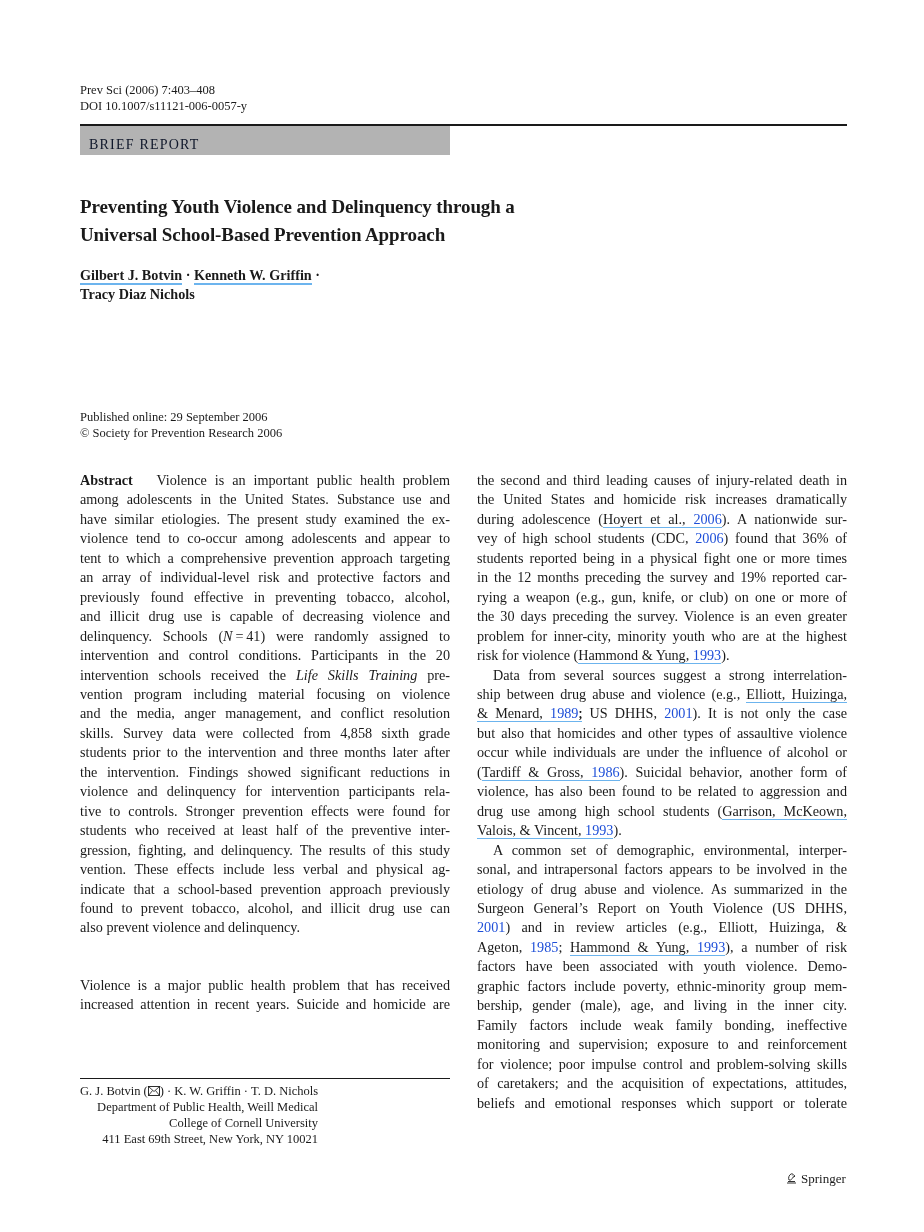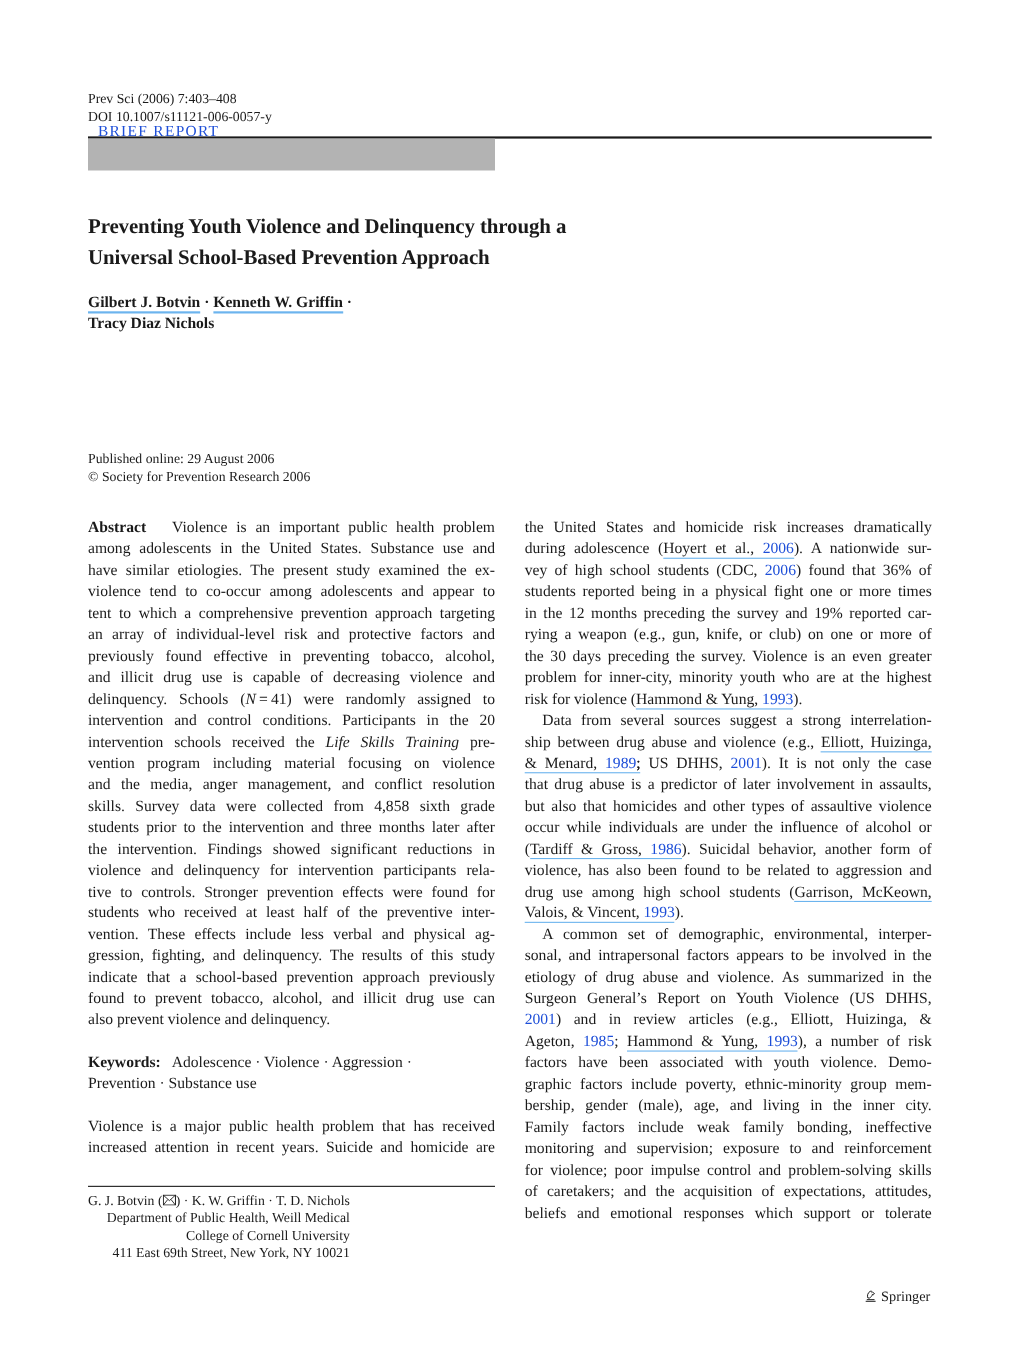--- a/index.html
+++ b/index.html
@@ -5,21 +5,21 @@
   html, body { margin: 0; padding: 0; background: #ffffff; }
   body {
     width: 924px; height: 1232px; position: relative; overflow: hidden;
     font-family: "Liberation Serif", "DejaVu Serif", serif;
     color: #1a1a1a;
   }
   .abs { position: absolute; margin-top: 32px; }
   .hdr { left: 80px; top: 50px; font-size: 12.5px; line-height: 16px; }
   .rule { left: 80px; top: 92px; width: 767px; height: 2px; background: #1a1a1a; }
   .band { left: 80px; top: 94px; width: 370px; height: 29px; background: #b3b3b3; }
-  .band-label { left: 89px; top: 81px; font-size: 14px; letter-spacing: 1.2px; color: #1d4ed8; }
+  .band-label { left: 89px; top: 105px; font-size: 14px; letter-spacing: 1.2px; color: #0f172a; }
   .title { left: 80px; top: 161px; font-size: 19px; font-weight: bold; line-height: 28px; letter-spacing: -0.1px; }
   .authors { left: 80px; top: 234px; font-size: 14.2px; font-weight: bold; line-height: 19px; }
   .author-link { border-bottom: 2px solid #6cb4ee; }
   .pubinfo { left: 80px; top: 377px; font-size: 12.5px; line-height: 16px; }
   .col { width: 370px; font-size: 14.2px; line-height: 19.45px; text-align: justify; hyphens: manual; }
   .col p { margin: 0; }
   .col-left { left: 80px; top: 439px; }
   .col-right { left: 477px; top: 439px; }
   .indent { text-indent: 16px; }
   .cite { border-bottom: 1.5px solid #6cb4ee; }
@@ -52,21 +52,21 @@
   <div>
     <span class="author-link">Gilbert J. Botvin</span>
     <span>·</span>
     <span class="author-link">Kenneth W. Griffin</span>
     <span>·</span>
   </div>
   <div>Tracy Diaz Nichols</div>
 </div>
 
 <div class="abs pubinfo">
-  <div>Published online: 29 August 2006</div>
+  <div>Published online: 29 September 2006</div>
   <div>© Society for Prevention Research 2006</div>
 </div>
 
 <div class="abs col col-left">
   <p>
     <span class="jl"><b>Abstract</b>&nbsp;&nbsp; <span>Violence is an important public health problem</span></span>
     <span class="jl">among adolescents in the United States. Substance use and</span>
     <span class="jl">have similar etiologies. The present study examined the ex-</span>
     <span class="jl">violence tend to co-occur among adolescents and appear to</span>
     <span class="jl">tent to which a comprehensive prevention approach targeting</span>
@@ -77,66 +77,62 @@
     <span class="jl">intervention and control conditions. Participants in the 20</span>
     <span class="jl">intervention schools received the <i>Life Skills Training</i> pre-</span>
     <span class="jl">vention program including material focusing on violence</span>
     <span class="jl">and the media, anger management, and conflict resolution</span>
     <span class="jl">skills. Survey data were collected from 4,858 sixth grade</span>
     <span class="jl">students prior to the intervention and three months later after</span>
     <span class="jl">the intervention. Findings showed significant reductions in</span>
     <span class="jl">violence and delinquency for intervention participants rela-</span>
     <span class="jl">tive to controls. Stronger prevention effects were found for</span>
     <span class="jl">students who received at least half of the preventive inter-</span>
+    <span class="jl">gression, fighting, and delinquency. The results of this study</span>
     <span class="jl">vention. These effects include less verbal and physical ag-</span>
-    <span class="jl">gression, fighting, and delinquency. The results of this study</span>
     <span class="jl">indicate that a school-based prevention approach previously</span>
     <span class="jl">found to prevent tobacco, alcohol, and illicit drug use can</span>
     <span class="last">also prevent violence and delinquency.</span>
   </p>
   <div class="gap"></div>
-  <p>
-    <span class="last"><b>Keywords:</b>&nbsp;&nbsp; <span>Adolescence · Violence · Aggression ·</span></span>
-    <span class="last">Prevention · Substance use</span>
-  </p>
   <div class="gap"></div>
   <p>
     <span class="jl">Violence is a major public health problem that has received</span>
     <span class="jl">increased attention in recent years. Suicide and homicide are</span>
   </p>
 </div>
 
 <div class="abs affil-rule"></div>
 <div class="abs affil">
   <div><span>G. J. Botvin (</span><span><svg width="12" height="10" viewBox="0 0 12 10" style="vertical-align:-1px">
           <rect x="0.5" y="0.5" width="11" height="9" fill="none" stroke="#1a1a1a" stroke-width="0.9"></rect>
           <path d="M0.5 0.5 L6 5.5 L11.5 0.5 M0.5 9.5 L4.5 4.5 M11.5 9.5 L7.5 4.5" fill="none" stroke="#1a1a1a" stroke-width="0.8"></path>
         </svg></span><span>) · K. W. Griffin · T. D. Nichols</span></div>
   <div>Department of Public Health, Weill Medical</div>
   <div>College of Cornell University</div>
   <div>411 East 69th Street, New York, NY 10021</div>
 </div>
 
 <div class="abs col col-right">
   <p>
+    <span class="jl">the second and third leading causes of injury-related death in</span>
     <span class="jl">the United States and homicide risk increases dramatically</span>
     <span class="jl"><span>during adolescence (</span><span class="cite"><span>Hoyert et al., </span><span class="yr">2006</span></span><span>). A nationwide sur-</span></span>
     <span class="jl"><span>vey of high school students (CDC, </span><span class="yr">2006</span><span>) found that 36% of</span></span>
     <span class="jl">students reported being in a physical fight one or more times</span>
     <span class="jl">in the 12 months preceding the survey and 19% reported car-</span>
     <span class="jl">rying a weapon (e.g., gun, knife, or club) on one or more of</span>
     <span class="jl">the 30 days preceding the survey. Violence is an even greater</span>
     <span class="jl">problem for inner-city, minority youth who are at the highest</span>
     <span class="last"><span>risk for violence (</span><span class="cite"><span>Hammond &amp; Yung, </span><span class="yr">1993</span></span><span>).</span></span>
   </p>
   <p>
     <span class="jl indent">Data from several sources suggest a strong interrelation-</span>
     <span class="jl"><span>ship between drug abuse and violence (e.g., </span><span class="cite">Elliott, Huizinga,</span></span>
     <span class="jl"><span class="cite"><span>&amp; Menard, </span><span class="yr">1989</span>;</span><span style="margin-left:-4px">; US DHHS, </span><span class="yr">2001</span><span>). It is not only the case</span></span>
-    <span class="jl">that drug abuse is a predictor of later involvement in assaults,</span>
     <span class="jl">but also that homicides and other types of assaultive violence</span>
     <span class="jl">occur while individuals are under the influence of alcohol or</span>
     <span class="jl"><span>(</span><span class="cite"><span>Tardiff &amp; Gross, </span><span class="yr">1986</span></span><span>). Suicidal behavior, another form of</span></span>
     <span class="jl">violence, has also been found to be related to aggression and</span>
     <span class="jl"><span>drug use among high school students (</span><span class="cite">Garrison, McKeown,</span></span>
     <span class="last"><span class="cite"><span>Valois, &amp; Vincent, </span><span class="yr">1993</span></span><span>).</span></span>
   </p>
   <p>
     <span class="jl indent">A common set of demographic, environmental, interper-</span>
     <span class="jl">sonal, and intrapersonal factors appears to be involved in the</span>

